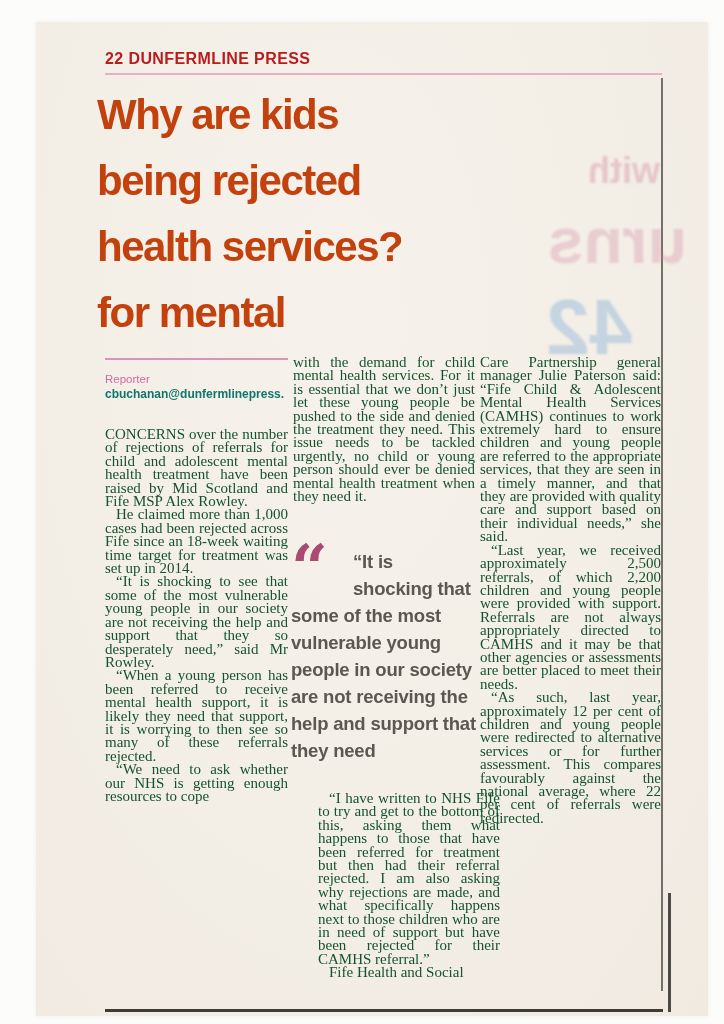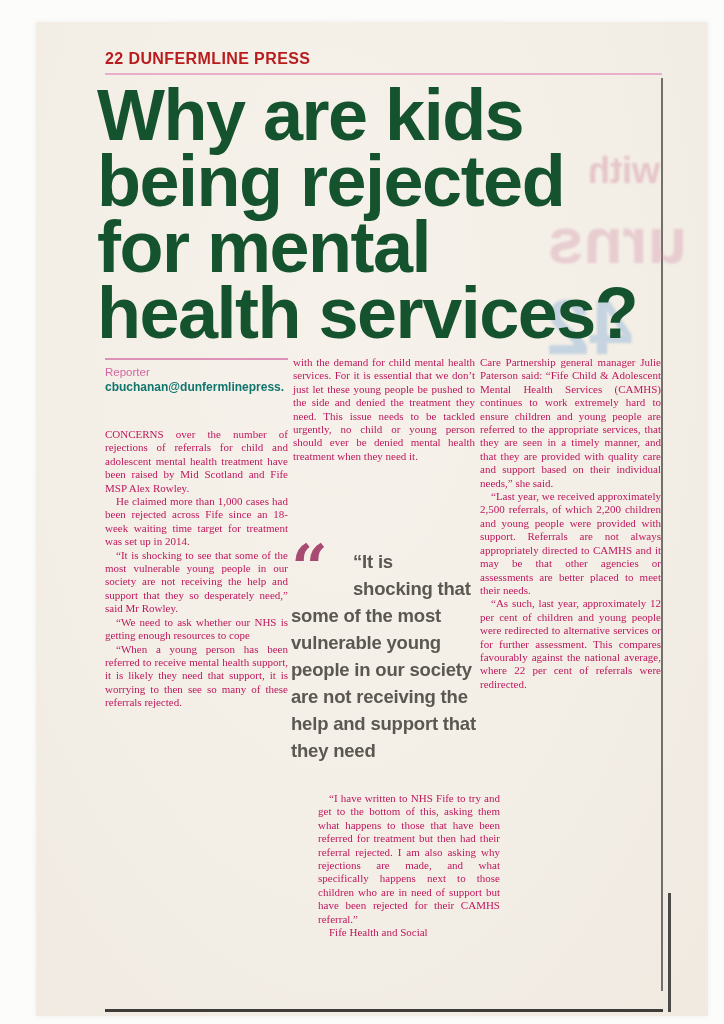--- a/index.html
+++ b/index.html
@@ -17,41 +17,41 @@
   .kicker{
     position:absolute;left:105px;top:50px;
     font-size:16px;font-weight:bold;letter-spacing:.4px;color:#b91c1c;
   }
   .kicker-rule{
     position:absolute;left:105px;top:73px;width:557px;height:2px;
     background:#e5a3c3;opacity:.85;
   }
   .headline{
     position:absolute;left:97px;top:82px;width:585px;
-    font-size:72px;line-height:66px;font-weight:bold;letter-spacing:-1.5px;
-    color:#14532d;z-index:3;
+    font-size:42px;line-height:66px;font-weight:bold;letter-spacing:-1.5px;
+    color:#c2410c;z-index:3;
   }
   .headline div{white-space:nowrap;}
   
   .ghost{
     position:absolute;transform:scaleX(-1);font-weight:bold;z-index:1;
     filter:blur(1px);white-space:nowrap;
   }
   .ghost-with{left:588px;top:150px;font-size:36px;color:rgba(205,120,148,.34);}
   .ghost-urns{left:548px;top:204px;font-size:64px;color:rgba(210,128,158,.30);}
   .ghost-num{left:546px;top:282px;font-size:78px;color:rgba(128,172,214,.40);}
   .byline{position:absolute;left:105px;top:355px;width:185px;z-index:3;}
   .byline-author{font-size:15px;font-weight:bold;color:#2f2e2b;letter-spacing:.1px;}
   .byline-rule{width:183px;height:2px;background:#dd90b8;margin-top:3px;}
-  .byline-role{font-size:11.5px;color:#d4679f;margin-top:6px;}
+  .byline-role{font-size:11.5px;color:#d4679f;margin-top:13px;}
   .byline-email{font-size:12px;font-weight:bold;color:#0f766e;margin-top:2px;}
   .bodycol{
     position:absolute;z-index:2;
     font-family:"Liberation Serif",serif;
-    font-size:11px;line-height:13.4px;color:#be185d;
+    font-size:15px;line-height:13.4px;color:#14532d;
     text-align:justify;
   }
   .bodycol p{margin:0;}
   .bodycol p + p{text-indent:11px;}
   .indent-all p{text-indent:11px;}
   #col1{left:105px;top:428px;width:183px;}
   #col2a{left:293px;top:356px;width:182px;}
   #col2b{left:293px;top:792px;width:182px;margin-left:25px;}
   #col3{left:480px;top:356px;width:181px;}
   .pullquote{
@@ -80,36 +80,36 @@
   <div class="ghost ghost-with">with</div>
   <div class="ghost ghost-urns">urns</div>
   <div class="ghost ghost-num">42</div>
 
   <div class="kicker">22 DUNFERMLINE PRESS</div>
   <div class="kicker-rule"></div>
 
   <div class="headline">
     <div>Why are kids</div>
     <div>being rejected</div>
+    <div>health services?</div>
     <div>for mental</div>
-    <div>health services?</div>
   </div>
 
   <div class="byline">
     <div class="byline-rule"></div>
     <div class="byline-role">Reporter</div>
     <div class="byline-email">cbuchanan@dunfermlinepress.</div>
   </div>
 
   <div id="col1" class="bodycol">
       <p>CONCERNS over the number of rejections of referrals for child and adolescent mental health treatment have been raised by Mid Scotland and Fife MSP Alex Rowley.</p>
       <p>He claimed more than 1,000 cases had been rejected across Fife since an 18-week waiting time target for treatment was set up in 2014.</p>
       <p>“It is shocking to see that some of the most vulnerable young people in our society are not receiving the help and support that they so desperately need,” said Mr Rowley.</p>
+      <p>“When a young person has been referred to receive mental health support, it is likely they need that support, it is worrying to then see so many of these referrals rejected.</p>
       <p>“We need to ask whether our NHS is getting enough resources to cope</p>
-      <p>“When a young person has been referred to receive mental health support, it is likely they need that support, it is worrying to then see so many of these referrals rejected.</p>
     </div>
 
   <div id="col2a" class="bodycol">
       <p>with the demand for child mental health services. For it is essential that we don’t just let these young people be pushed to the side and denied the treatment they need. This issue needs to be tackled urgently, no child or young person should ever be denied mental health treatment when they need it.</p>
     </div>
 
   <div class="pullquote">
     <span class="qmark">“</span>
     <span>“It is shocking that some of the most vulnerable young people in our society are not receiving the help and support that they need</span>
   </div>

